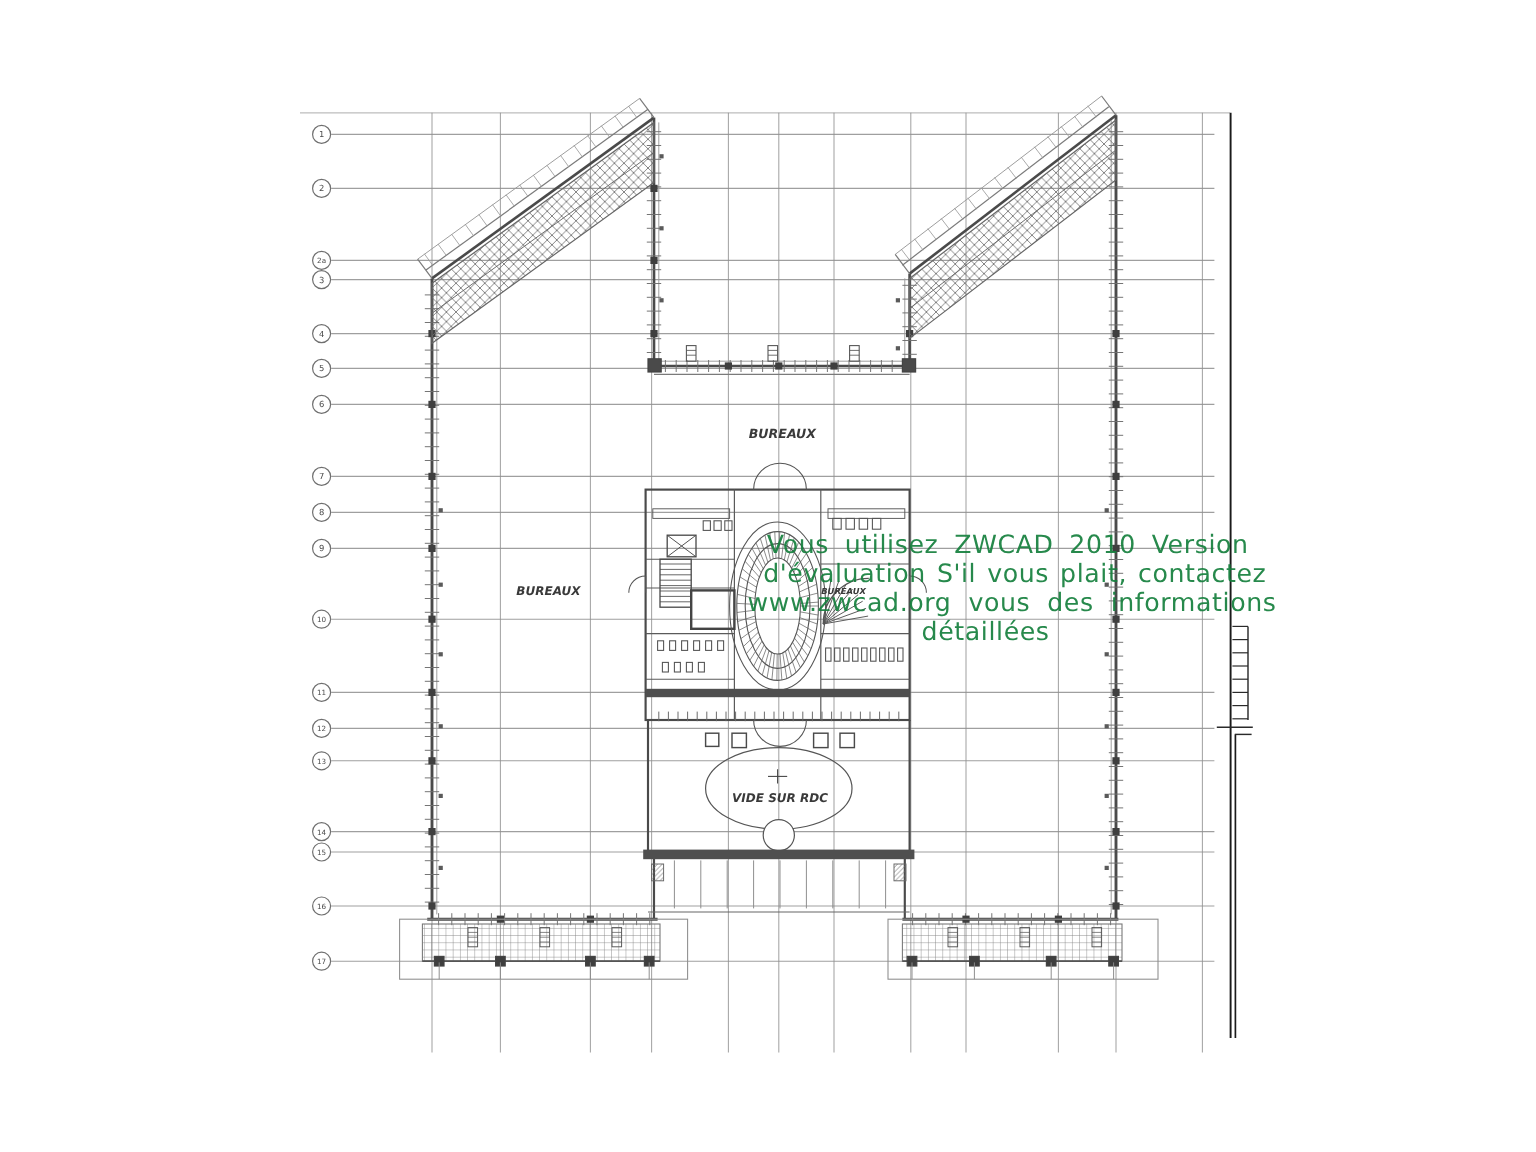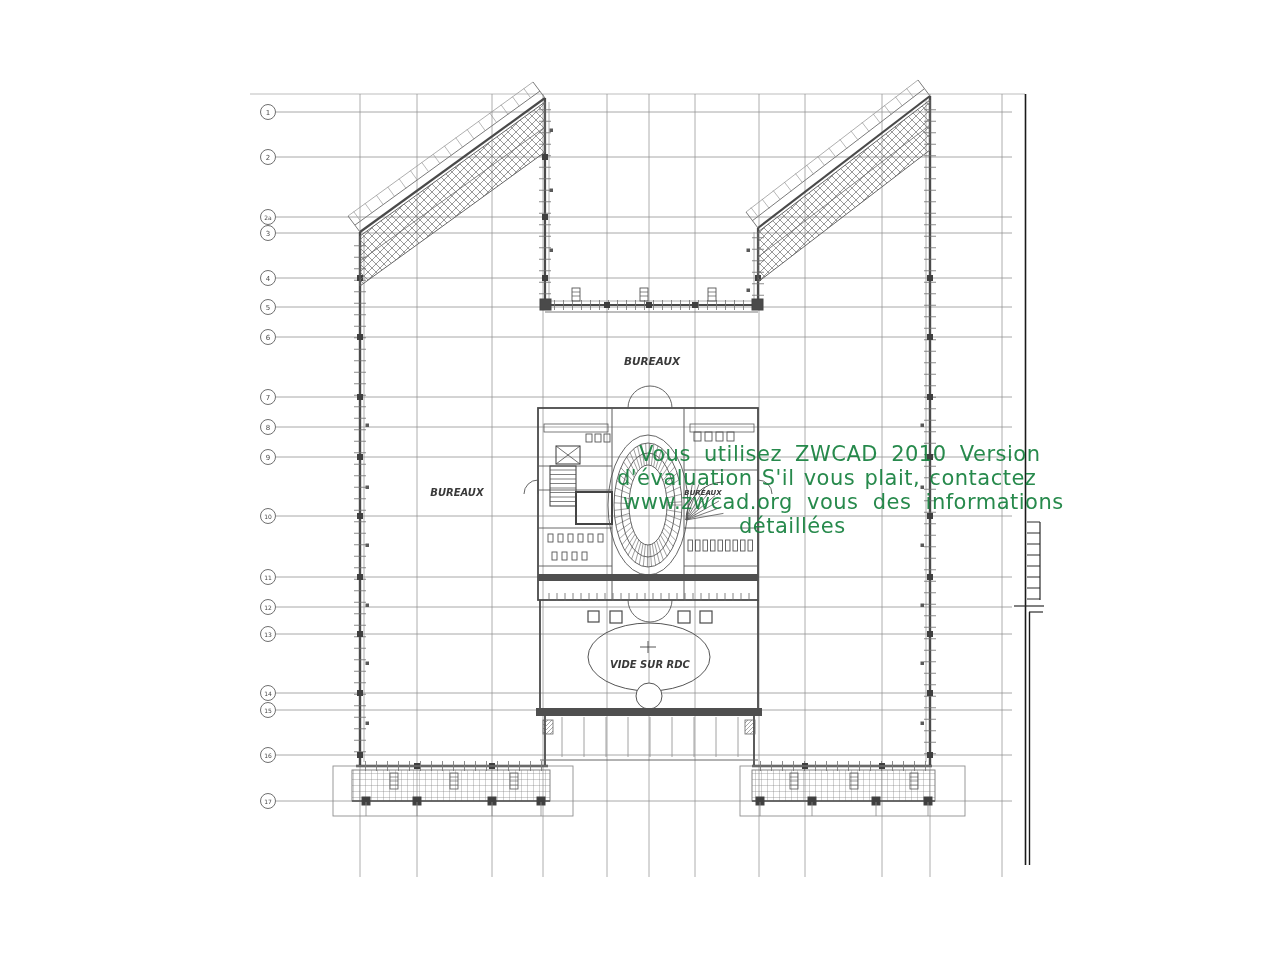--- a/index.html
+++ b/index.html
@@ -682,18 +682,18 @@
     <g>
       <text x="652" y="365" text-anchor="middle" font-size="10.5" class="plan-label">BUREAUX</text>
       <text x="457" y="496" text-anchor="middle" font-size="10" class="plan-label">BUREAUX</text>
       <text x="703" y="495" text-anchor="middle" font-size="7" class="plan-label">BUREAUX</text>
       <text x="650" y="668" text-anchor="middle" font-size="10" class="plan-label">VIDE SUR RDC</text>
     </g>
   </svg>
 
   <div>
     <div class="wm-line" style="left:639px;top:442px;word-spacing:6px;">Vous utilisez ZWCAD 2010 Version</div>
-    <div class="wm-line" style="left:617px;top:466px;word-spacing:2px;">d'évaluation  S'il vous plait, contactez</div>
+    <div class="wm-line" style="left:636px;top:466px;word-spacing:2px;">d'évaluation  S'il vous plait, contactez</div>
     <div class="wm-line" style="left:623px;top:490px;word-spacing:7px;">www.zwcad.org vous des informations</div>
-    <div class="wm-line" style="left:739px;top:514px;">détaillées</div>
+    <div class="wm-line" style="left:768px;top:514px;">détaillées</div>
   </div>
 
 </div>
 
 </body></html>

